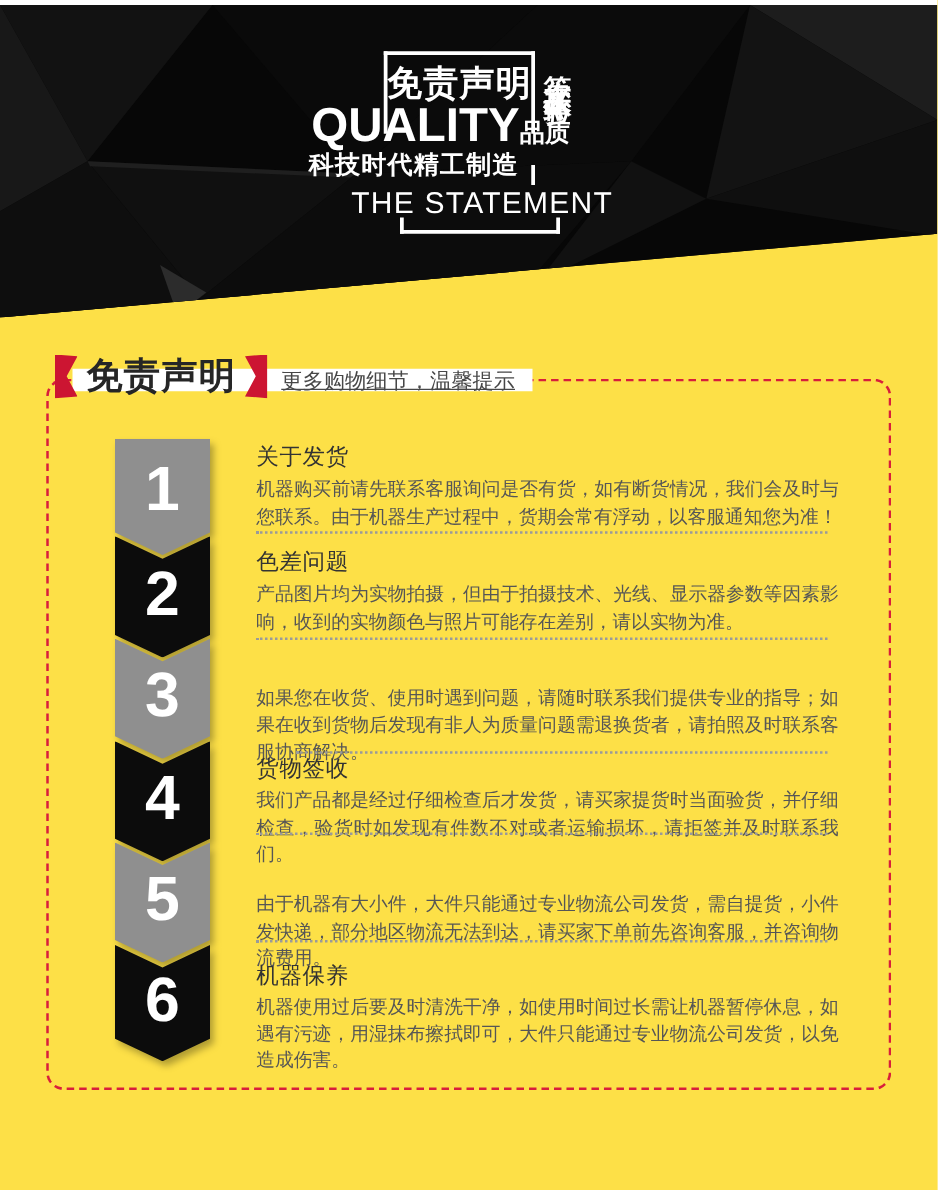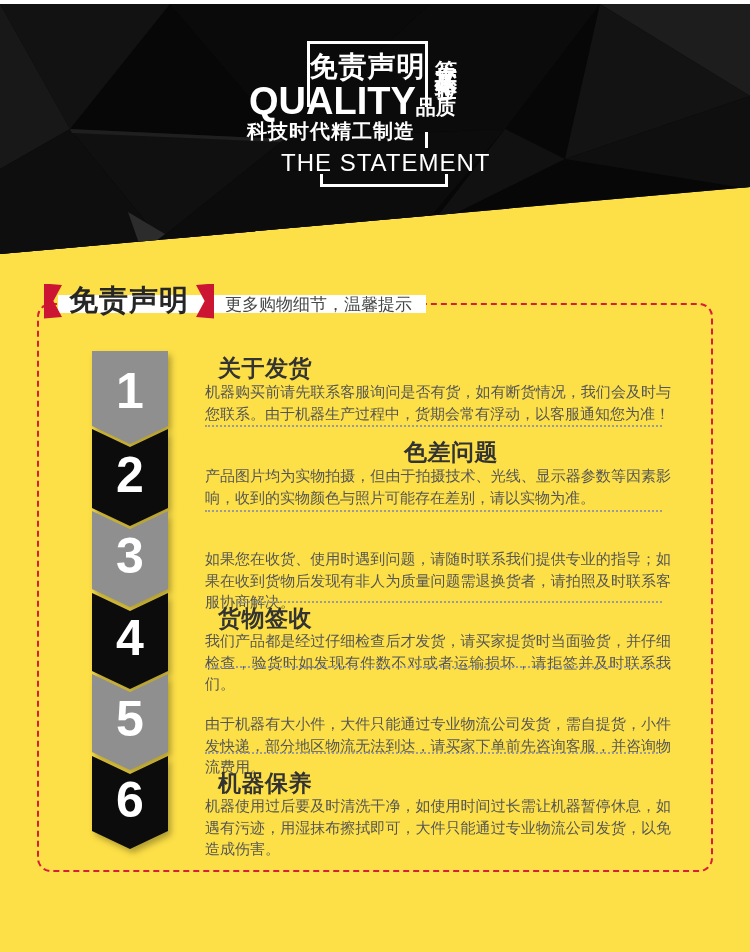--- a/index.html
+++ b/index.html
@@ -59,21 +59,21 @@
     position:absolute; left:44px; top:277px; display:flex; align-items:center;
   }
   .rb { width:18px; height:35px; background:#cc1532; flex:0 0 auto; }
   .rb-left  { clip-path:polygon(0 0, 100% 4%, 52% 50%, 100% 96%, 0 100%); margin-right:7px; }
   .rb-right { clip-path:polygon(100% 0, 0 4%, 48% 50%, 0 96%, 100% 100%); margin-left:7px; }
   .section-title h2 {
     font-family:"Liberation Serif","DejaVu Serif",serif; font-weight:900;
     font-size:29px; color:#262626; letter-spacing:1px; white-space:nowrap;
   }
   .section-sub {
-    margin-left:11px; padding-top:6px; font-size:17px; color:#474747; white-space:nowrap;
+    margin-left:11px; padding-top:6px; font-size:17px; color:#474747; white-space:nowrap;text-decoration:underline;
   }
 
   
   .num-col { position:absolute; left:92px; top:0; width:76px; height:952px;
              filter:drop-shadow(3px 4px 3px rgba(0,0,0,0.30)); }
   .chev {
     position:absolute; left:0; width:76px;
     display:flex; align-items:center; justify-content:center;
     color:#ffffff; font-size:50px; font-weight:bold;
   }
@@ -82,27 +82,27 @@
   .gray  { background:#8f8f8f; }
   .black { background:#0c0c0c; }
   .c1 { top:347px; height:93px; }
   .c2 { top:425px; height:97px; }
   .c3 { top:507px; height:96px; }
   .c4 { top:589px; height:96px; }
   .c5 { top:670px; height:96px; }
   .c6 { top:752px; height:93px; }
 
   
-  .it-title { position:absolute; left:218px; width:466px; font-size:23px;
-              font-weight:bold; color:#333333; letter-spacing:0.5px; }
+  .it-title { position:absolute; left:205px; width:466px; font-size:18px;
+              font-weight:normal; color:#333333; letter-spacing:0.5px; }
   .it-body  { position:absolute; left:205px; width:466px; font-size:15px;
               line-height:21.5px; color:#565656; text-align:justify; }
   .sep { position:absolute; border-bottom:2px dotted #9a9a9a; height:0; }
   .t1 { top:349px; } .p1 { top:377px; }
-  .t2 { top:433px;text-align:center; } .p2 { top:461px; }
+  .t2 { top:433px; } .p2 { top:461px; }
   .t3 { top:517px; } .p3 { top:544px; }
   .t4 { top:599px; } .p4 { top:626px; }
   .t5 { top:682px; } .p5 { top:709px; }
   .t6 { top:764px; } .p6 { top:791px; }
   .s1 { left:205px; width:457px; top:421px; }
   .s2 { left:205px; width:457px; top:506px; }
   .s3 { left:237px; width:425px; top:597px; }
   .s4 { left:205px; width:457px; top:662px; }
   .s5 { left:205px; width:457px; top:748px; }
 </style>

